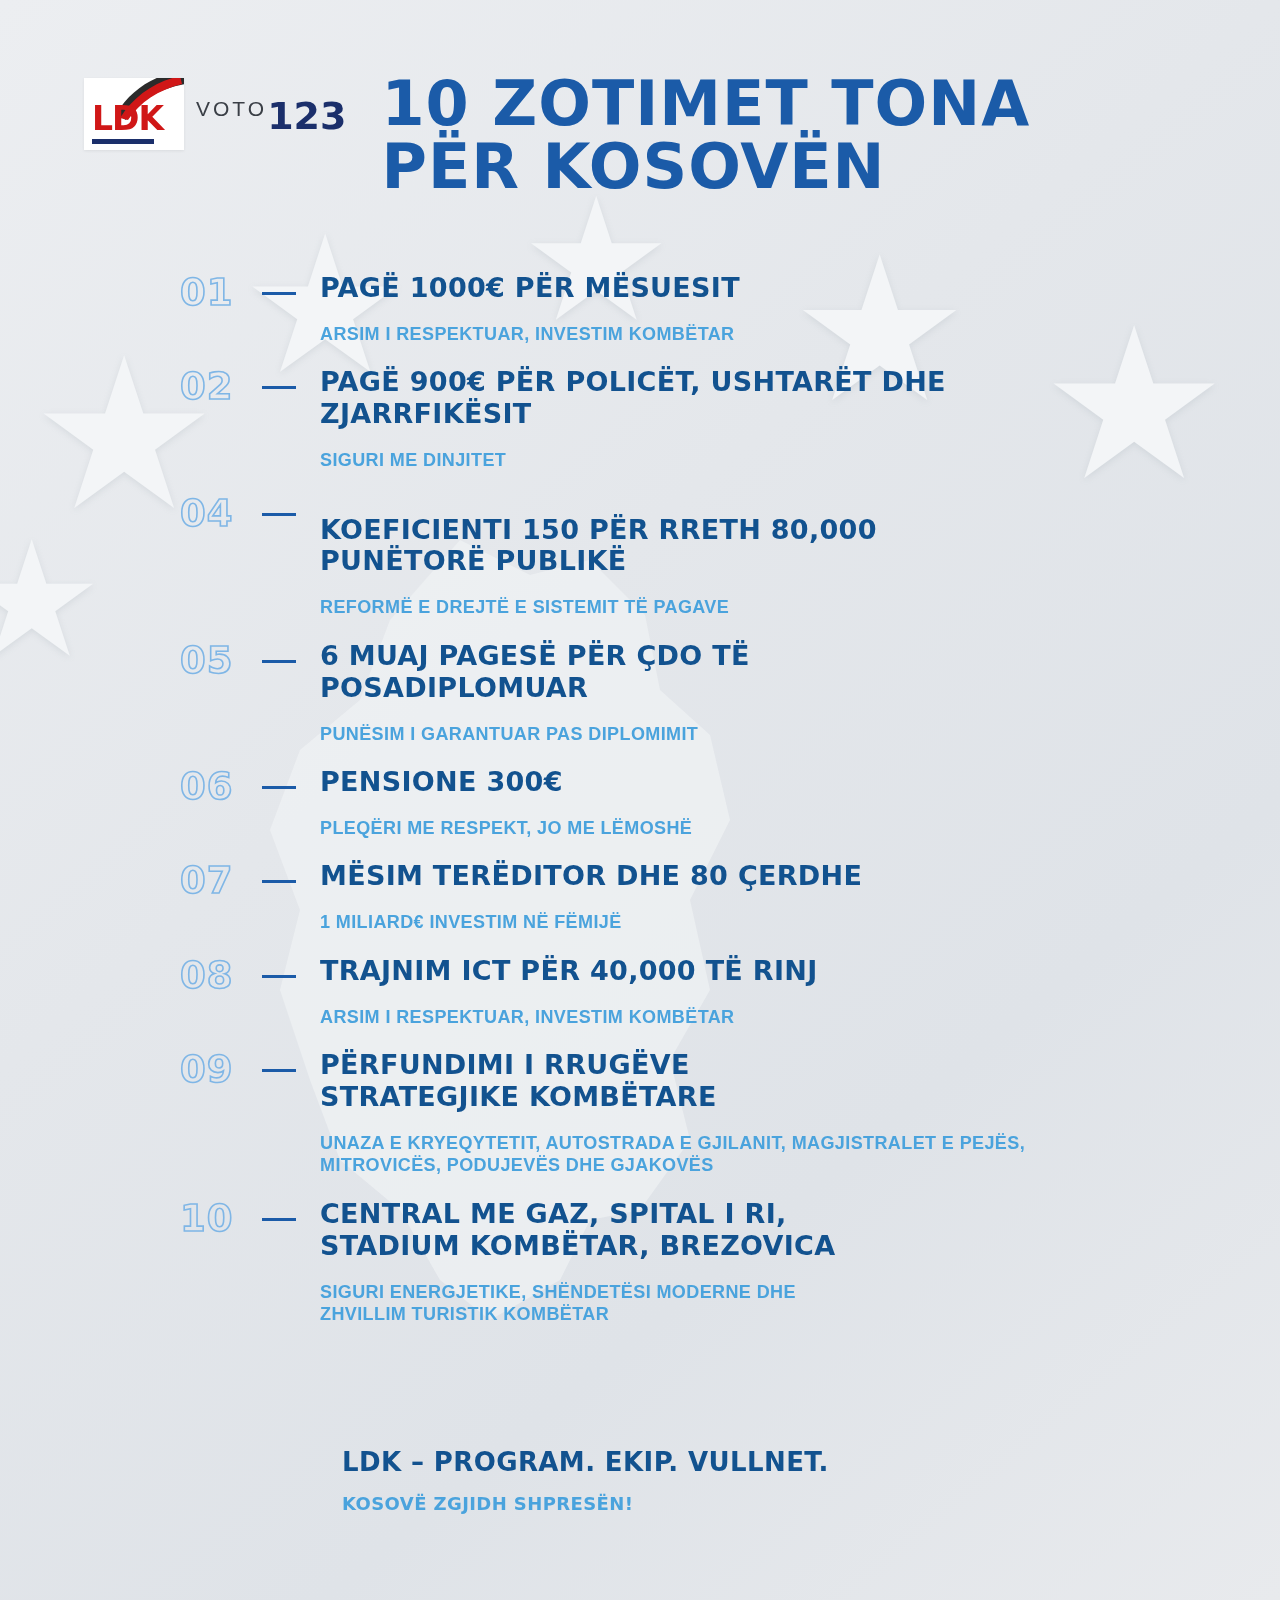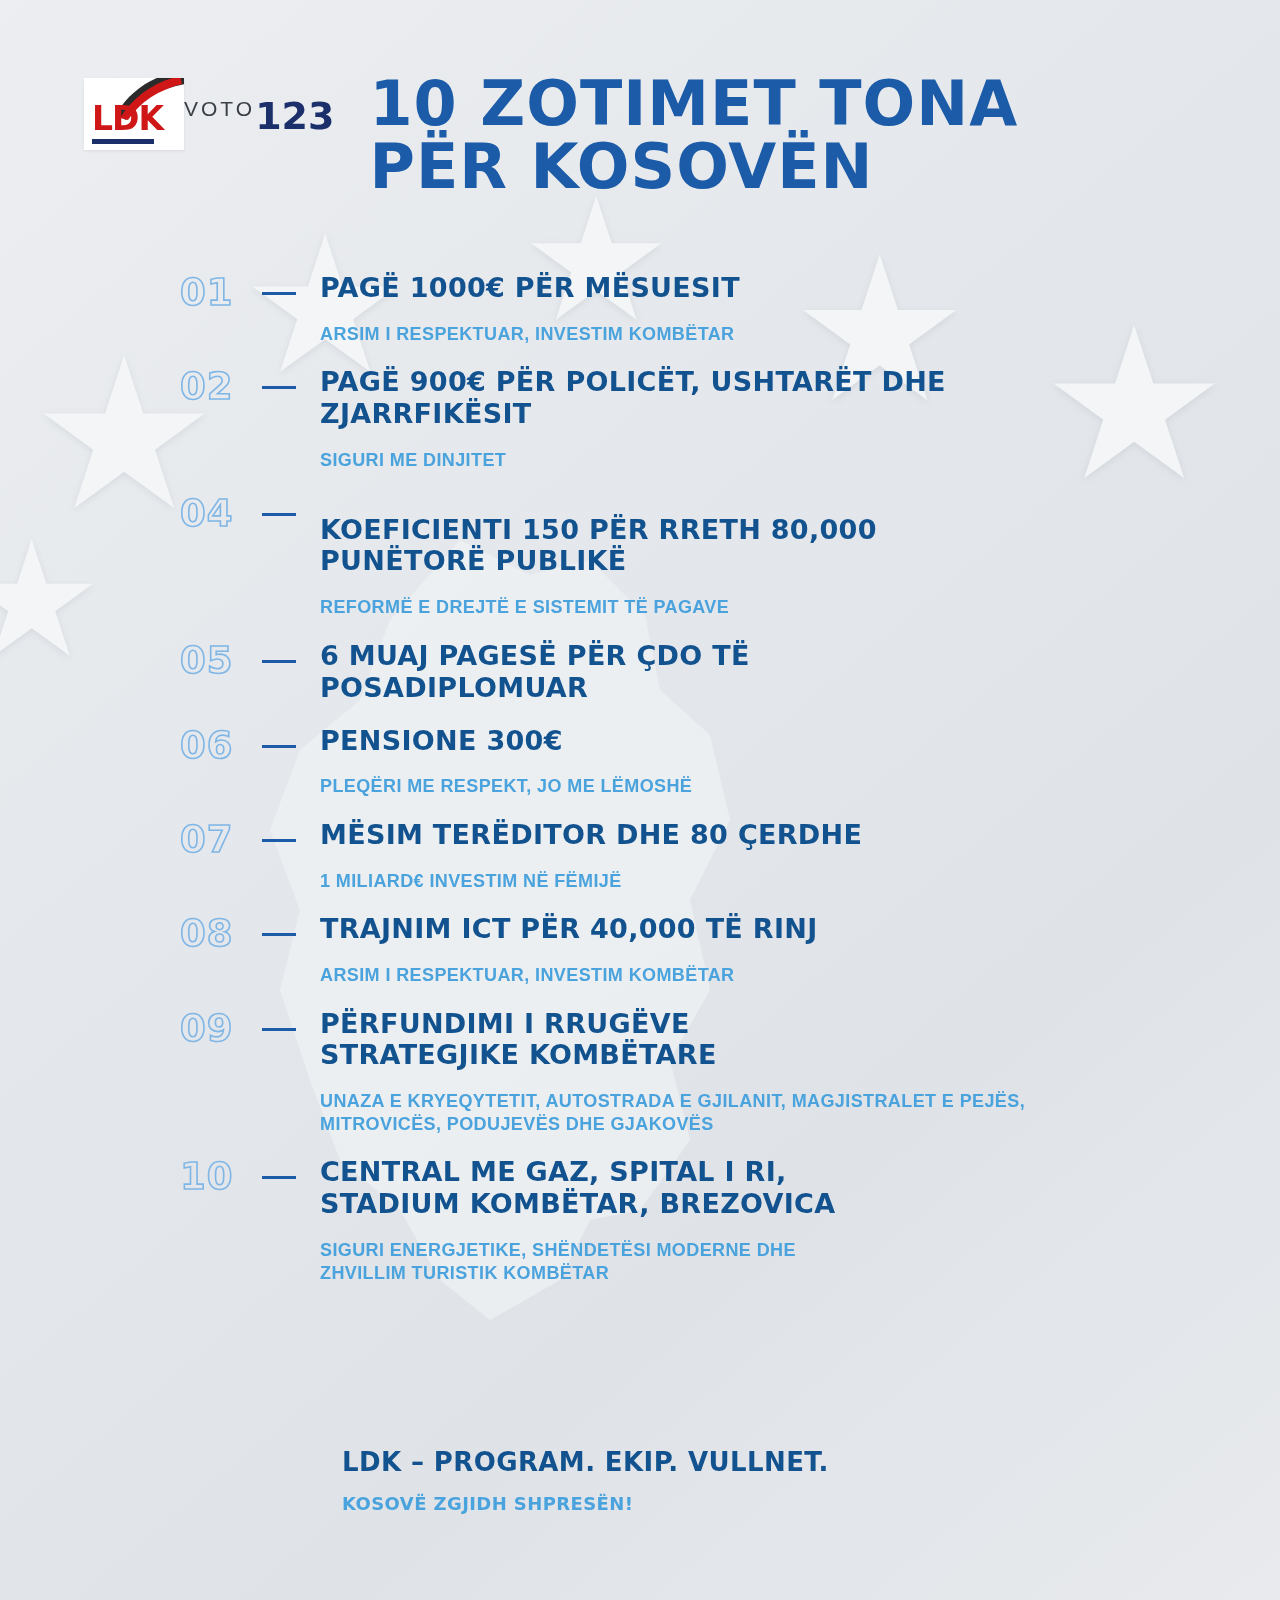--- a/index.html
+++ b/index.html
@@ -47,20 +47,21 @@
     position: absolute;
     top: 78px;
     left: 84px;
     right: 60px;
     display: flex;
     align-items: flex-start;
   }
   .logo-block {
     display: flex;
     align-items: center;
+    gap: 12px;
   }
   .logo-box {
     width: 100px;
     height: 72px;
     background: #ffffff;
     position: relative;
     overflow: hidden;
     box-shadow: 0 1px 3px rgba(0,0,0,0.07);
   }
   .logo-swoosh {
@@ -275,20 +276,21 @@
         <div class="headline" style="max-width:560px;margin-top:21px;">KOEFICIENTI 150 PËR RRETH 80,000 PUNËTORË PUBLIKË</div>
         <div class="sub">REFORMË E DREJTË E SISTEMIT TË PAGAVE</div>
       </div>
     </div>
 
     <div class="item">
       <div class="num">05</div>
       <div class="dash"></div>
       <div class="texts">
         <div class="headline" style="max-width:500px;">6 MUAJ PAGESË PËR ÇDO TË POSADIPLOMUAR</div>
+        <div class="sub">PUNËSIM I GARANTUAR PAS DIPLOMIMIT</div>
       </div>
     </div>
 
     <div class="item">
       <div class="num">06</div>
       <div class="dash"></div>
       <div class="texts">
         <div class="headline">PENSIONE 300€</div>
         <div class="sub">PLEQËRI ME RESPEKT, JO ME LËMOSHË</div>
       </div>

